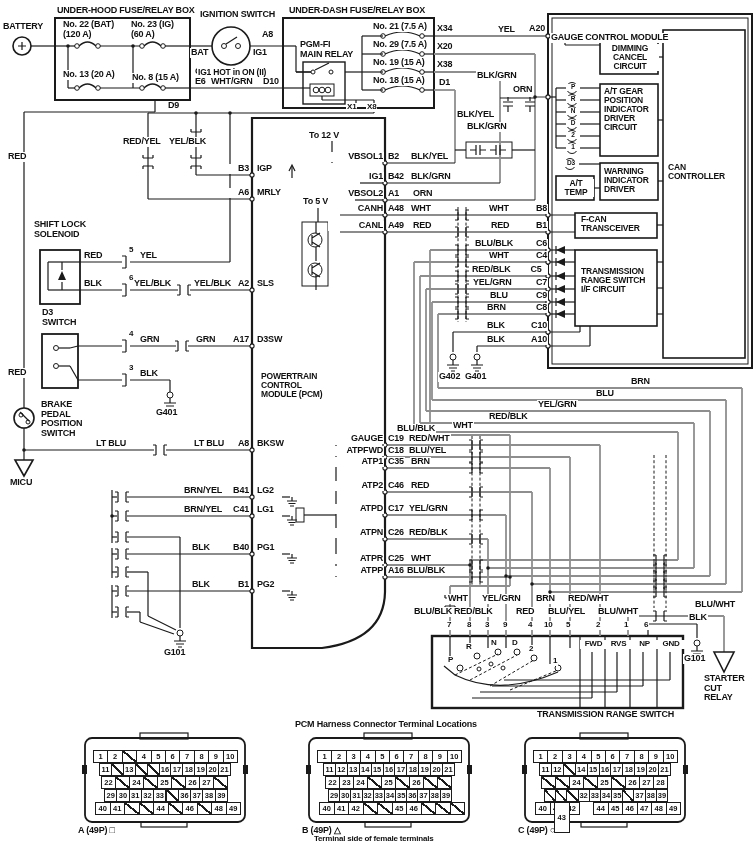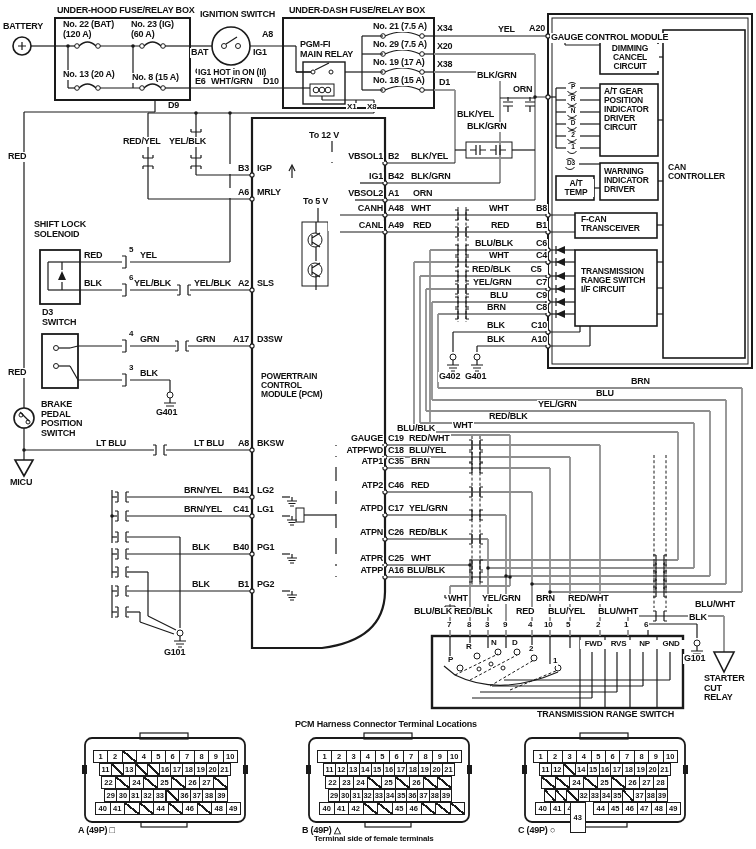--- a/index.html
+++ b/index.html
@@ -500,21 +500,21 @@
       <div class="label" style="left: 261px; top: 30px;">A8</div>
       <div class="label" style="left: 252px; top: 48px;">IG1</div>
       <div class="label" style="left: 197px; top: 68px; font-size: 8.5px;">IG1 HOT in ON (II)</div>
       <div class="label" style="left: 210px; top: 77px;">WHT/GRN</div>
       <div class="label" style="left: 262px; top: 77px;">D10</div>
       <div class="label" style="left: 288px; top: 6px;">UNDER-DASH FUSE/RELAY BOX</div>
       <div class="label" style="left: 299px; top: 40px;">PGM-FI
 MAIN RELAY</div>
       <div class="label" style="left: 372px; top: 22px;">No. 21 (7.5 A)</div>
       <div class="label" style="left: 372px; top: 40px;">No. 29 (7.5 A)</div>
-      <div class="label" style="left: 372px; top: 58px;">No. 19 (17 A)</div>
+      <div class="label" style="left: 372px; top: 58px;">No. 19 (15 A)</div>
       <div class="label" style="left: 372px; top: 76px;">No. 18 (15 A)</div>
       <div class="label" style="left: 436px; top: 24px;">X34</div>
       <div class="label" style="left: 436px; top: 42px;">X20</div>
       <div class="label" style="left: 436px; top: 60px;">X38</div>
       <div class="label" style="left: 438px; top: 78px;">D1</div>
       <div class="label" style="left: 346px; top: 103px; font-size: 8px;">X1</div>
       <div class="label" style="left: 366px; top: 103px; font-size: 8px;">X8</div>
       <div class="label" style="left: 497px; top: 25px;">YEL</div>
       <div class="label" style="left: 520px; top: 24px; width: 24px; text-align: right;">A20</div>
       <div class="label" style="left: 476px; top: 71px;">BLK/GRN</div>
@@ -851,21 +851,21 @@
       <div class="cell" style="left: 588.727px; top: 789px; width: 12.1818px; height: 13px;">33</div>
       <div class="cell" style="left: 599.909px; top: 789px; width: 12.1818px; height: 13px;">34</div>
       <div class="cell" style="left: 611.091px; top: 789px; width: 12.1818px; height: 13px;">35</div>
       <div class="cell diag" style="left: 622.273px; top: 789px; width: 12.1818px; height: 13px;"></div>
       <div class="cell" style="left: 633.455px; top: 789px; width: 12.1818px; height: 13px;">37</div>
       <div class="cell" style="left: 644.636px; top: 789px; width: 12.1818px; height: 13px;">38</div>
       <div class="cell" style="left: 655.818px; top: 789px; width: 12.1818px; height: 13px;">39</div>
       <div class="cell" style="left: 535px; top: 802px; width: 15.5px; height: 13px;">40</div>
       <div class="cell" style="left: 549.5px; top: 802px; width: 15.5px; height: 13px;">41</div>
       <div class="cell" style="left: 564px; top: 802px; width: 15.5px; height: 13px;">42</div>
-      <div class="cell" style="left: 570px; top: 802px; width: 15.5px; height: 31px;">43</div>
+      <div class="cell" style="left: 554px; top: 802px; width: 15.5px; height: 31px;">43</div>
       <div class="cell" style="left: 593px; top: 802px; width: 15.5px; height: 13px;">44</div>
       <div class="cell" style="left: 607.5px; top: 802px; width: 15.5px; height: 13px;">45</div>
       <div class="cell" style="left: 622px; top: 802px; width: 15.5px; height: 13px;">46</div>
       <div class="cell" style="left: 636.5px; top: 802px; width: 15.5px; height: 13px;">47</div>
       <div class="cell" style="left: 651px; top: 802px; width: 15.5px; height: 13px;">48</div>
       <div class="cell" style="left: 665.5px; top: 802px; width: 15.5px; height: 13px;">49</div>
     </div>
 </div>
 
 </body></html>

